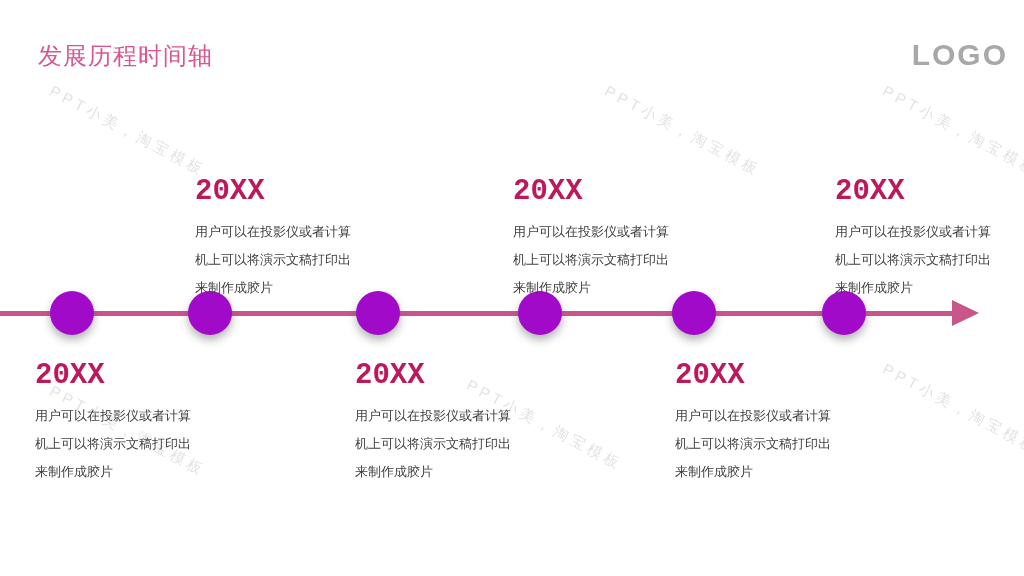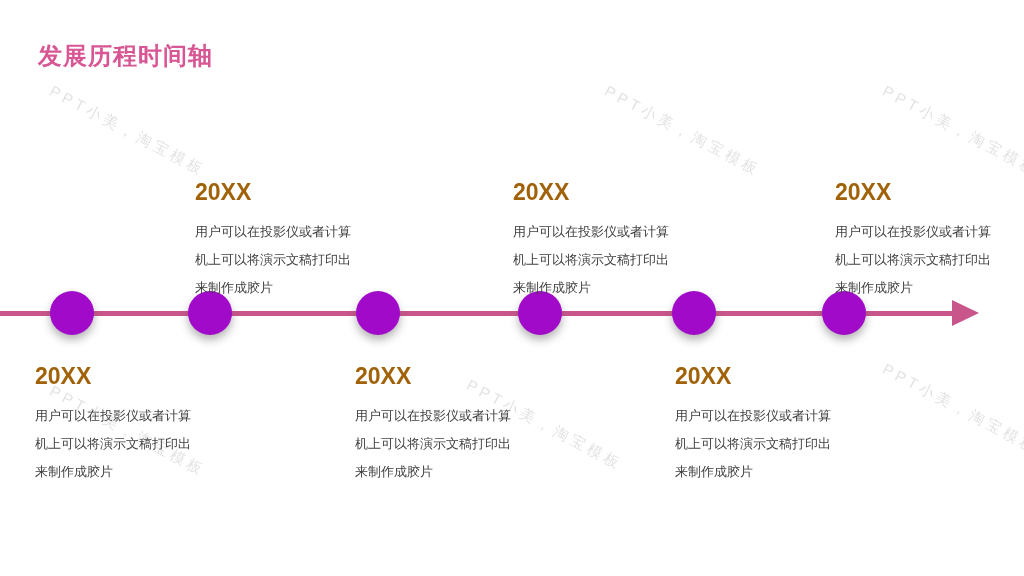--- a/index.html
+++ b/index.html
@@ -14,21 +14,21 @@
     overflow: hidden;
     margin: 0 auto;
   }
 
   
   .slide-title {
     position: absolute;
     left: 38px;
     top: 40px;
     font-size: 24px;
-    font-weight: bold;
+    font-weight: normal;
     color: #d75693;
     letter-spacing: 1px;
   }
   .logo-text {
     position: absolute;
     right: 16px;
     top: 38px;
     font-size: 30px;
     font-weight: bold;
     color: #a8a8a8;
@@ -89,25 +89,26 @@
   .d4 { left: 518px; }
   .d5 { left: 672px; }
   .d6 { left: 822px; }
 
   
   .event {
     position: absolute;
     width: 235px;
   }
   .event .year {
-    font-size: 23px;
+    font-size: 29px;
     font-weight: bold;
-    color: #a16207;
+    color: #be185d;
     line-height: 32px;
     margin-bottom: 10px;
+    font-family: Liberation Mono, monospace;
   }
   .event .desc-line {
     font-size: 13px;
     color: #3f3f3f;
     line-height: 28px;
     white-space: nowrap;
   }
   .e1 { left: 195px; top: 176px; }
   .e2 { left: 513px; top: 176px; }
   .e3 { left: 835px; top: 176px; }
@@ -121,20 +122,21 @@
 <div class="slide">
 
   <div class="watermark wm1">PPT小美，淘宝模板</div>
   <div class="watermark wm2">PPT小美，淘宝模板</div>
   <div class="watermark wm3">PPT小美，淘宝模板</div>
   <div class="watermark wm4">PPT小美，淘宝模板</div>
   <div class="watermark wm5">PPT小美，淘宝模板</div>
   <div class="watermark wm6">PPT小美，淘宝模板</div>
 
   <div class="slide-title">发展历程时间轴</div>
+  <div class="logo-text">LOGO</div>
 
   <div class="timeline-line"></div>
   <div class="timeline-arrowhead"></div>
 
   <div class="dot d1"></div>
   <div class="dot d2"></div>
   <div class="dot d3"></div>
   <div class="dot d4"></div>
   <div class="dot d5"></div>
   <div class="dot d6"></div>

